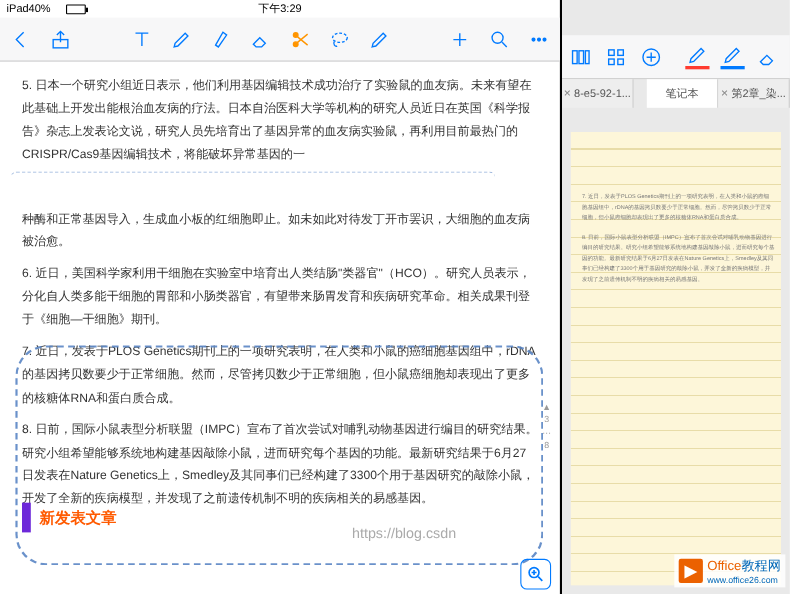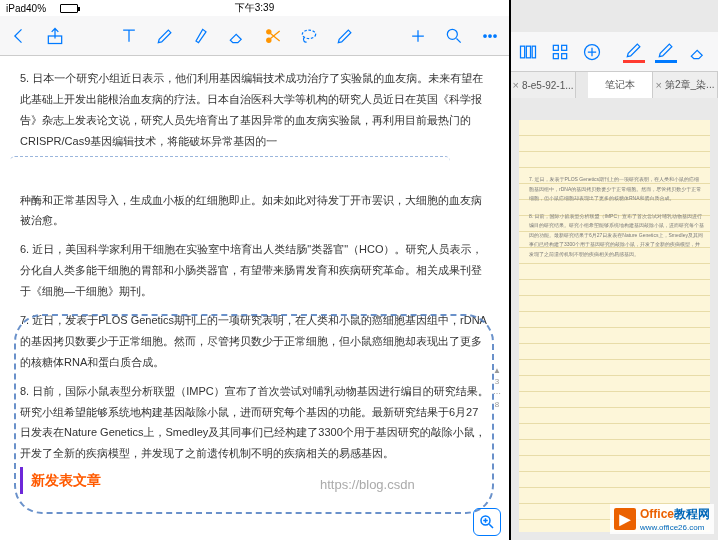--- a/index.html
+++ b/index.html
@@ -24,51 +24,51 @@
   .icn.sc svg{stroke:#ff9500;fill:#ff9500;}
   .icn.redl{border-bottom:3px solid #ff3b30;border-radius:0;}
   .icn.bluel{border-bottom:3px solid #007aff;border-radius:0;}
 
   
   .content { padding:12px 20px 0 20px; font-size:11px; line-height:1.9; color:#333; height:calc(540px - 56px); overflow:hidden; position:relative;}
   .content p{margin-bottom:8px;}
   .scribble{position:absolute;top:0;left:10px;width:440px;height:10px;border-top:1.5px dashed #5a86c5;border-radius:6px;opacity:.6;}
   .lasso{position:absolute;border:2px dashed #5a86c5;border-radius:28px;opacity:.9;}
   .lasso1{top:258px;left:14px;width:480px;height:200px;}
-  .newhdr{color:#ff5a00;font-weight:600;font-size:14px;border-left:3px solid #6d28d9;padding-left:8px;position:absolute;bottom:46px;left:20px;}
+  .newhdr{color:#ff5a00;font-weight:600;font-size:14px;border-left:8px solid #6d28d9;padding-left:8px;position:absolute;bottom:56px;left:20px;}
   .link{color:#aaa;font-size:13px;position:absolute;bottom:42px;left:320px;margin-top:44px;}
   .pagedots{position:absolute;right:8px;bottom:130px;font-size:8px;color:#999;text-align:center;line-height:1.4;}
   .zoombtn{position:absolute;bottom:4px;right:8px;width:28px;height:28px;border:1px solid #007aff;border-radius:6px;display:flex;align-items:center;justify-content:center;}
   .zoombtn svg{stroke:#007aff;fill:none;width:18px;height:18px;stroke-width:2;}
 
   
   .rtb{height:40px;background:#f7f7f8;border-bottom:1px solid #ccc;display:flex;align-items:center;padding:0 6px;gap:10px;margin-top:16px;}
   .tabs{height:26px;display:flex;font-size:10px;color:#555;}
   .tab{flex:1;display:flex;align-items:center;justify-content:center;border-right:1px solid #ccc;background:#eee;gap:3px;padding:0 4px;overflow:hidden;white-space:nowrap;}
   .tab.active{background:#fff;margin-left:12px;}
   .tab .x{color:#888;font-size:11px;}
   .paper{position:absolute;top:120px;left:8px;right:8px;bottom:8px;background:#fdf6d9;background-image:repeating-linear-gradient(#fdf6d9,#fdf6d9 15px,#e8dca8 15px,#e8dca8 16px);}
   .note{position:absolute;top:175px;left:18px;right:14px;font-size:5px;color:#777;line-height:1.9;}
   .note p{margin-bottom:8px;}
 
   .logo{position:absolute;right:6px;bottom:6px;display:flex;align-items:center;gap:4px;background:rgba(255,255,255,.85);padding:2px 4px;}
   .logo .o{width:22px;height:22px;background:#eb6100;display:flex;align-items:center;justify-content:center;color:#fff;font-weight:bold;font-size:14px;border-radius:2px;}
-  .logo .t1{font-size:12px;font-weight:bold;color:#0067b8;}
+  .logo .t1{font-size:12px;font-weight:normal;color:#0067b8;}
   .logo .t1 .or{color:#eb6100;}
   .logo .t2{font-size:8px;color:#0067b8;}
 </style>
 </head>
 <body>
 
 <div class="split">
 
   <div class="left">
     <div class="status">
       <span>iPad</span>
-      <span class="c">下午3:39</span>
+      <span class="c">下午3:29</span>
       <span class="batt">
         <span>40%</span>
         <span class="b"><span class="f"></span></span>
       </span>
     </div>
 
     <div class="tb">
       <span class="icn">
           <svg viewBox="0 0 24 24">
             <polyline points="15 4 7 12 15 20"></polyline>

